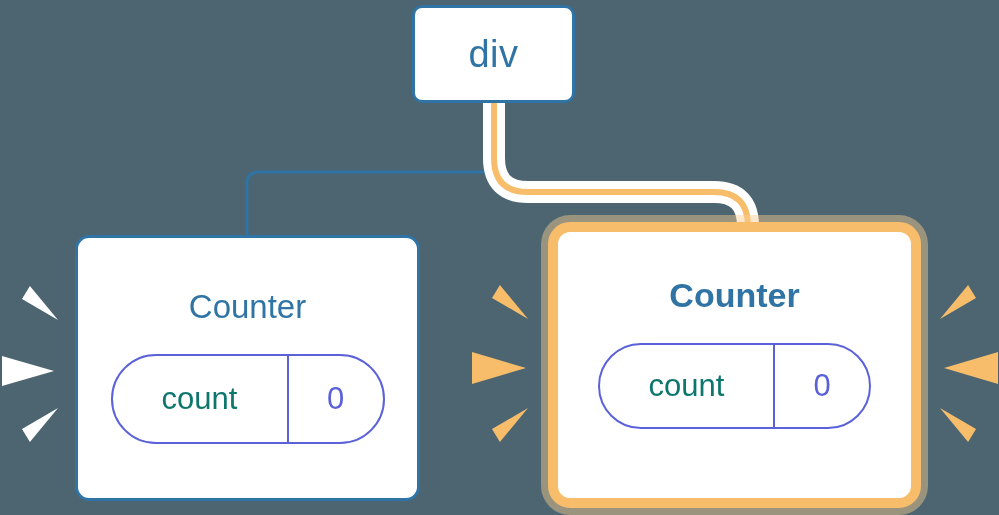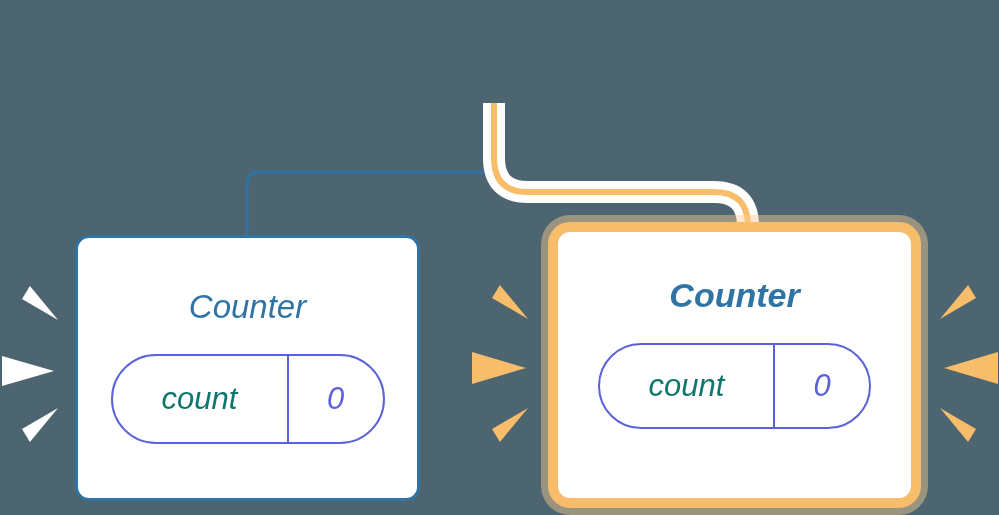--- a/index.html
+++ b/index.html
@@ -19,21 +19,21 @@
     border:3px solid #2f74a4;border-radius:10px;
     display:flex;align-items:center;justify-content:center;
   }
   #div-node .title{
     color:#2f74a4;font-size:38px;font-weight:400;letter-spacing:.5px;
   }
 
   
   .counter{
     border-radius:14px;
-    display:flex;flex-direction:column;align-items:center;font-style:italic;
+    display:flex;flex-direction:column;align-items:center;
   }
   #counter-left{
     left:75px;top:235px;width:345px;height:266px;
     border:3px solid #2f74a4;
   }
   #counter-left .title{
     color:#2f74a4;font-size:33px;font-weight:400;margin-top:50px;
   }
   #counter-right{
     left:548px;top:222px;width:373px;height:286px;
@@ -80,20 +80,23 @@
 
   <svg id="wires" viewBox="0 0 999 515" width="999" height="515">
 
     <path d="M 493 103 L 493 160 Q 493 172 481 172 L 259 172 Q 247 172 247 184 L 247 236" fill="none" stroke="#2f74a4" stroke-width="3"></path>
 
     <path d="M 494 103 L 494 158 Q 494 192 528 192 L 714 192 Q 748 192 748 226 L 748 238" fill="none" stroke="#ffffff" stroke-width="22" stroke-linecap="butt"></path>
 
     <path d="M 494 103 L 494 158 Q 494 192 528 192 L 714 192 Q 748 192 748 226 L 748 238" fill="none" stroke="#f7bd6a" stroke-width="6" stroke-linecap="butt"></path>
   </svg>
 
+  <div class="node" id="div-node">
+    <span class="title">div</span>
+  </div>
 
   <div class="node counter" id="counter-left">
     <span class="title">Counter</span>
     <div class="pill">
       <span class="pkey">count</span>
       <span class="pdiv"></span>
       <span class="pval">0</span>
     </div>
   </div>
 

